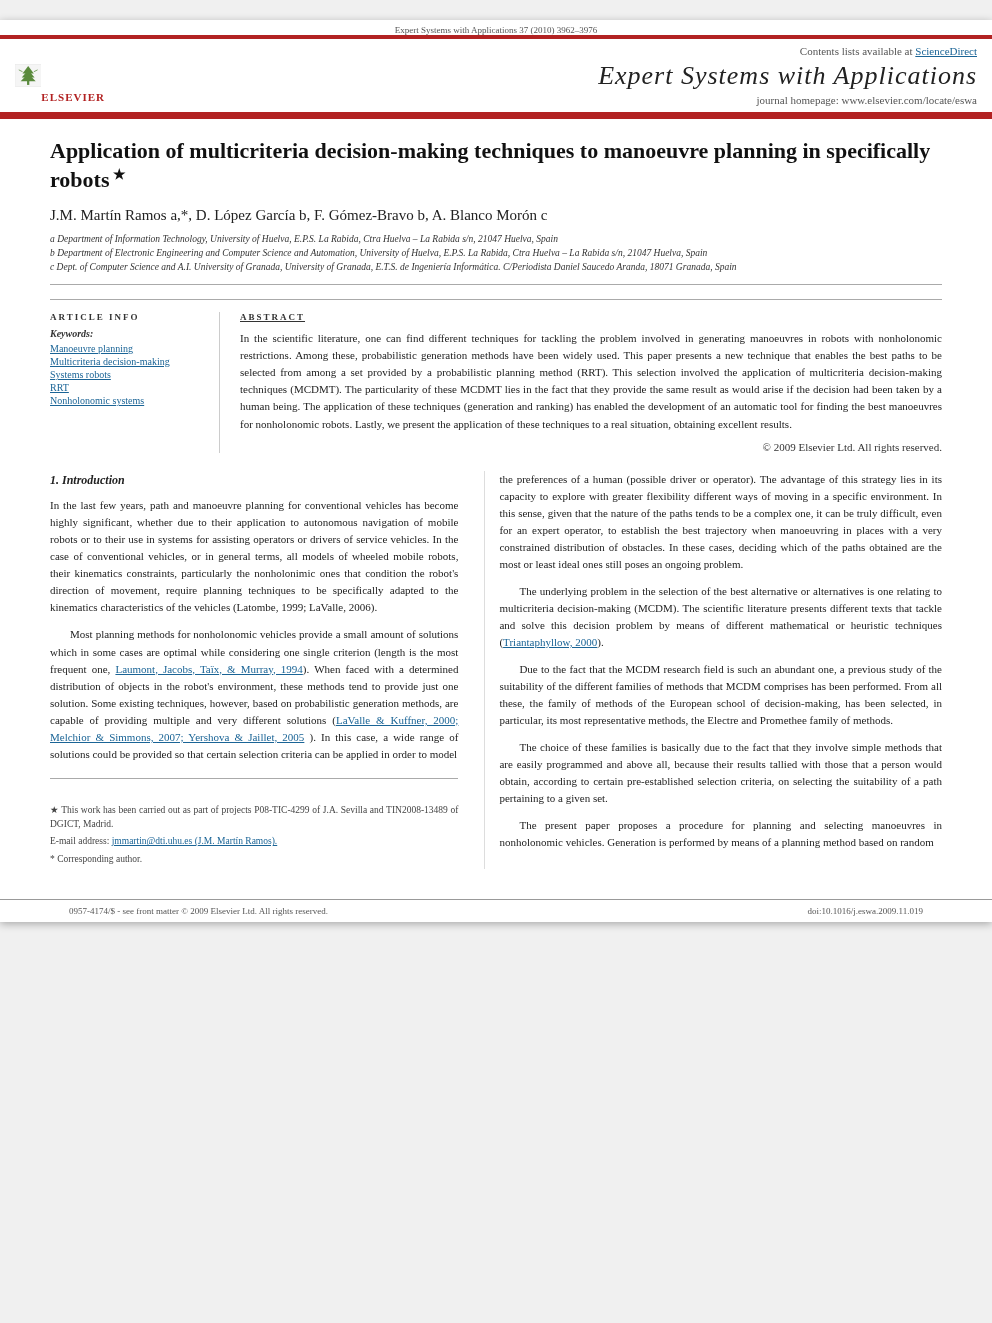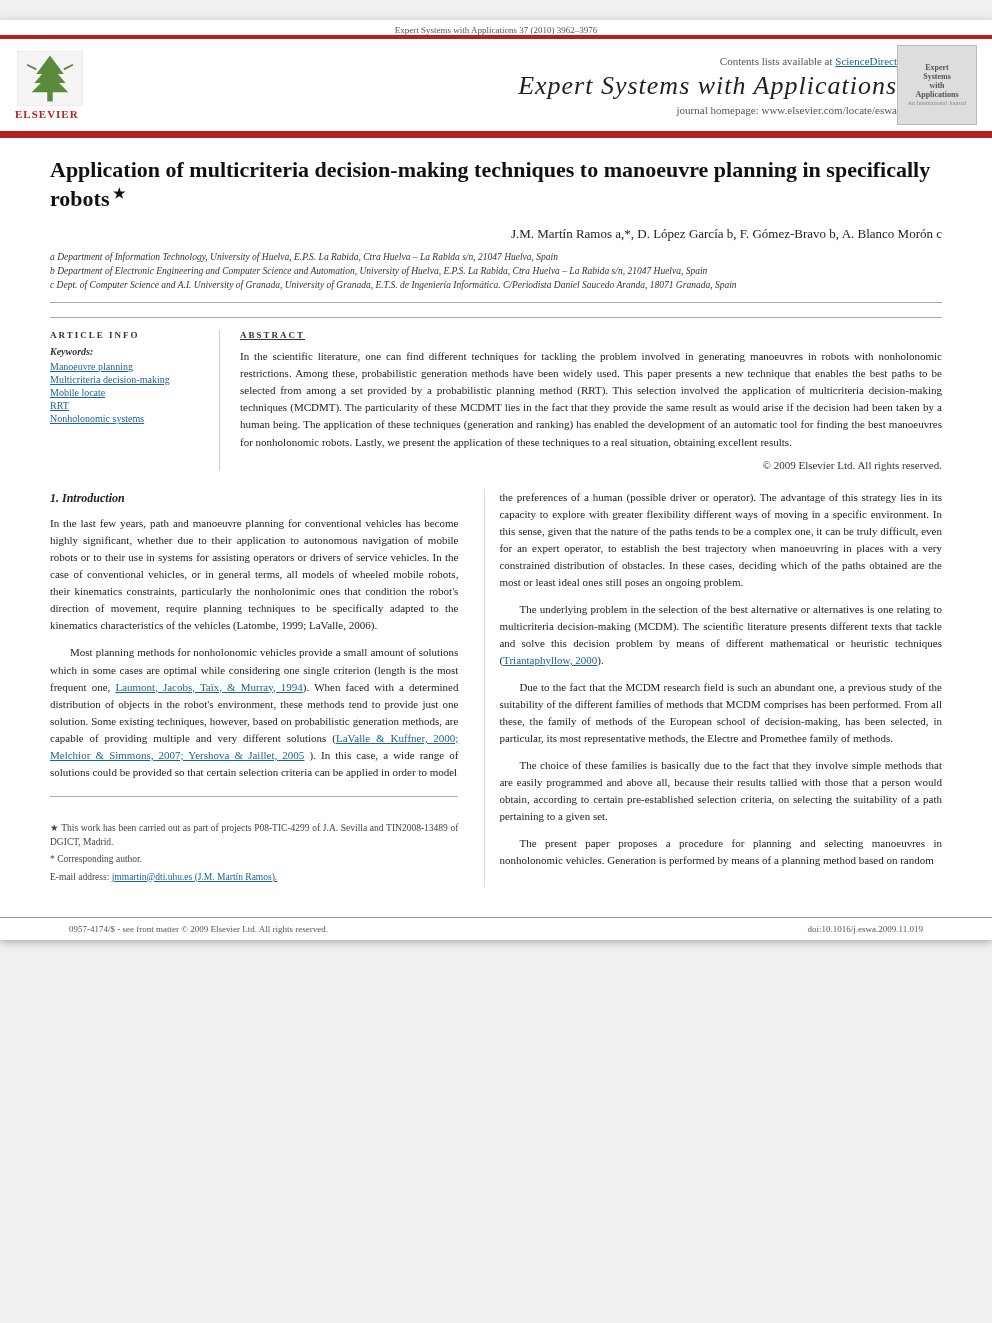--- a/index.html
+++ b/index.html
@@ -22,22 +22,22 @@
     }
     .journal-brand-row {
       display: flex;
       align-items: center;
       justify-content: space-between;
       padding: 6px 15px;
     }
     .elsevier-logo {
       width: 90px;
       display: flex;
-      flex-direction: column;
-      align-items: flex-start;
+      flex-direction: row;
+      align-items: flex-end;
     }
     .elsevier-tree {
       width: 70px;
       height: 55px;
     }
     .elsevier-text {
       font-size: 11px;
       font-weight: bold;
       color: #b22222;
       letter-spacing: 1px;
@@ -91,24 +91,23 @@
       font-weight: bold;
       color: #111;
       line-height: 1.3;
       margin-bottom: 12px;
     }
     .article-title .star {
       font-size: 14px;
       vertical-align: super;
     }
     .authors {
-      font-size: 13px;
+      font-size: 15px;
       color: #222;
       margin-bottom: 8px;
-      text-align: right;
     }
     .affiliations {
       font-size: 9.5px;
       color: #333;
       line-height: 1.5;
       font-style: italic;
     }
     
     .two-col {
       display: flex;
@@ -277,26 +276,20 @@
       </div>
 
       <div class="journal-title-center">
         <div class="contents-line">
           Contents lists available at <span class="link-text">ScienceDirect</span>
         </div>
         <div class="journal-main-title">Expert Systems with Applications</div>
         <div class="journal-homepage">journal homepage: www.elsevier.com/locate/eswa</div>
       </div>
 
-      <div class="journal-thumb">
-        <div style="font-size:7px; color:#555; text-align:center; padding:3px;">
-          <strong style="font-size:8px;">Expert<br>Systems<br>with<br>Applications</strong><br>
-          <span style="font-size:6px; color:#888;">An International Journal</span>
-        </div>
-      </div>
     </div>
     <div class="red-bar"></div>
   </div>
 
   <div class="article-body">
     <div class="article-header">
       <div class="article-title">
         <span>Application of multicriteria decision-making techniques to manoeuvre planning in specifically robots</span><span class="star"> <span>★</span></span>
       </div>
       <div class="authors">
@@ -308,21 +301,21 @@
         <div>c Dept. of Computer Science and A.I. University of Granada, University of Granada, E.T.S. de Ingeniería Informática. C/Periodista Daniel Saucedo Aranda, 18071 Granada, Spain</div>
       </div>
     </div>
 
     <div class="two-col">
       <div class="article-info">
         <div class="info-section-title">ARTICLE INFO</div>
         <div class="keywords-label">Keywords:</div>
         <span class="keyword-item">Manoeuvre planning</span>
         <span class="keyword-item">Multicriteria decision-making</span>
-        <span class="keyword-item">Mobile locate</span>
+        <span class="keyword-item">Systems robots</span>
         <span class="keyword-item">RRT</span>
         <span class="keyword-item">Nonholonomic systems</span>
       </div>
       <div class="abstract-col">
         <div class="abstract-title">ABSTRACT</div>
         <div class="abstract-text">In the scientific literature, one can find different techniques for tackling the problem involved in generating manoeuvres in robots with nonholonomic restrictions. Among these, probabilistic generation methods have been widely used. This paper presents a new technique that enables the best paths to be selected from among a set provided by a probabilistic planning method (RRT). This selection involved the application of multicriteria decision-making techniques (MCDMT). The particularity of these MCDMT lies in the fact that they provide the same result as would arise if the decision had been taken by a human being. The application of these techniques (generation and ranking) has enabled the development of an automatic tool for finding the best manoeuvres for nonholonomic robots. Lastly, we present the application of these techniques to a real situation, obtaining excellent results.</div>
         <div class="abstract-copyright">© 2009 Elsevier Ltd. All rights reserved.</div>
       </div>
     </div>
 
@@ -331,24 +324,24 @@
         <div class="section-heading">1. Introduction</div>
         <div class="paragraph">In the last few years, path and manoeuvre planning for conventional vehicles has become highly significant, whether due to their application to autonomous navigation of mobile robots or to their use in systems for assisting operators or drivers of service vehicles. In the case of conventional vehicles, or in general terms, all models of wheeled mobile robots, their kinematics constraints, particularly the nonholonimic ones that condition the robot's direction of movement, require planning techniques to be specifically adapted to the kinematics characteristics of the vehicles (Latombe, 1999; LaValle, 2006).</div>
         <div class="paragraph-indent">
           Most planning methods for nonholonomic vehicles provide a small amount of solutions which in some cases are optimal while considering one single criterion (length is the most frequent one, <span class="link-text">Laumont, Jacobs, Taïx, &amp; Murray, 1994</span>). When faced with a determined distribution of objects in the robot's environment, these methods tend to provide just one solution. Some existing techniques, however, based on probabilistic generation methods, are capable of providing multiple and very different solutions (<span class="link-text">LaValle &amp; Kuffner, 2000; Melchior &amp; Simmons, 2007; Yershova &amp; Jaillet, 2005</span> ). In this case, a wide range of solutions could be provided so that certain selection criteria can be applied in order to model
         </div>
 
         <div class="footnotes">
           <div class="footnote-item">
             <span>★ This work has been carried out as part of projects P08-TIC-4299 of J.A. Sevilla and TIN2008-13489 of DGICT, Madrid.</span>
           </div>
-          <div class="footnote-item">* Corresponding author.</div>
           <div class="footnote-item">
             <span>E-mail address:</span> <span class="link-text">jmmartin@dti.uhu.es (J.M. Martín Ramos).</span>
           </div>
+          <div class="footnote-item">* Corresponding author.</div>
         </div>
       </div>
 
       <div class="right-col">
         <div class="paragraph">the preferences of a human (possible driver or operator). The advantage of this strategy lies in its capacity to explore with greater flexibility different ways of moving in a specific environment. In this sense, given that the nature of the paths tends to be a complex one, it can be truly difficult, even for an expert operator, to establish the best trajectory when manoeuvring in places with a very constrained distribution of obstacles. In these cases, deciding which of the paths obtained are the most or least ideal ones still poses an ongoing problem.</div>
         <div class="paragraph-indent">
           The underlying problem in the selection of the best alternative or alternatives is one relating to multicriteria decision-making (MCDM). The scientific literature presents different texts that tackle and solve this decision problem by means of different mathematical or heuristic techniques (<span class="link-text">Triantaphyllow, 2000</span>).
         </div>
         <div class="paragraph-indent">Due to the fact that the MCDM research field is such an abundant one, a previous study of the suitability of the different families of methods that MCDM comprises has been performed. From all these, the family of methods of the European school of decision-making, has been selected, in particular, its most representative methods, the Electre and Promethee family of methods.</div>
         <div class="paragraph-indent">The choice of these families is basically due to the fact that they involve simple methods that are easily programmed and above all, because their results tallied with those that a person would obtain, according to certain pre-established selection criteria, on selecting the suitability of a path pertaining to a given set.</div>

